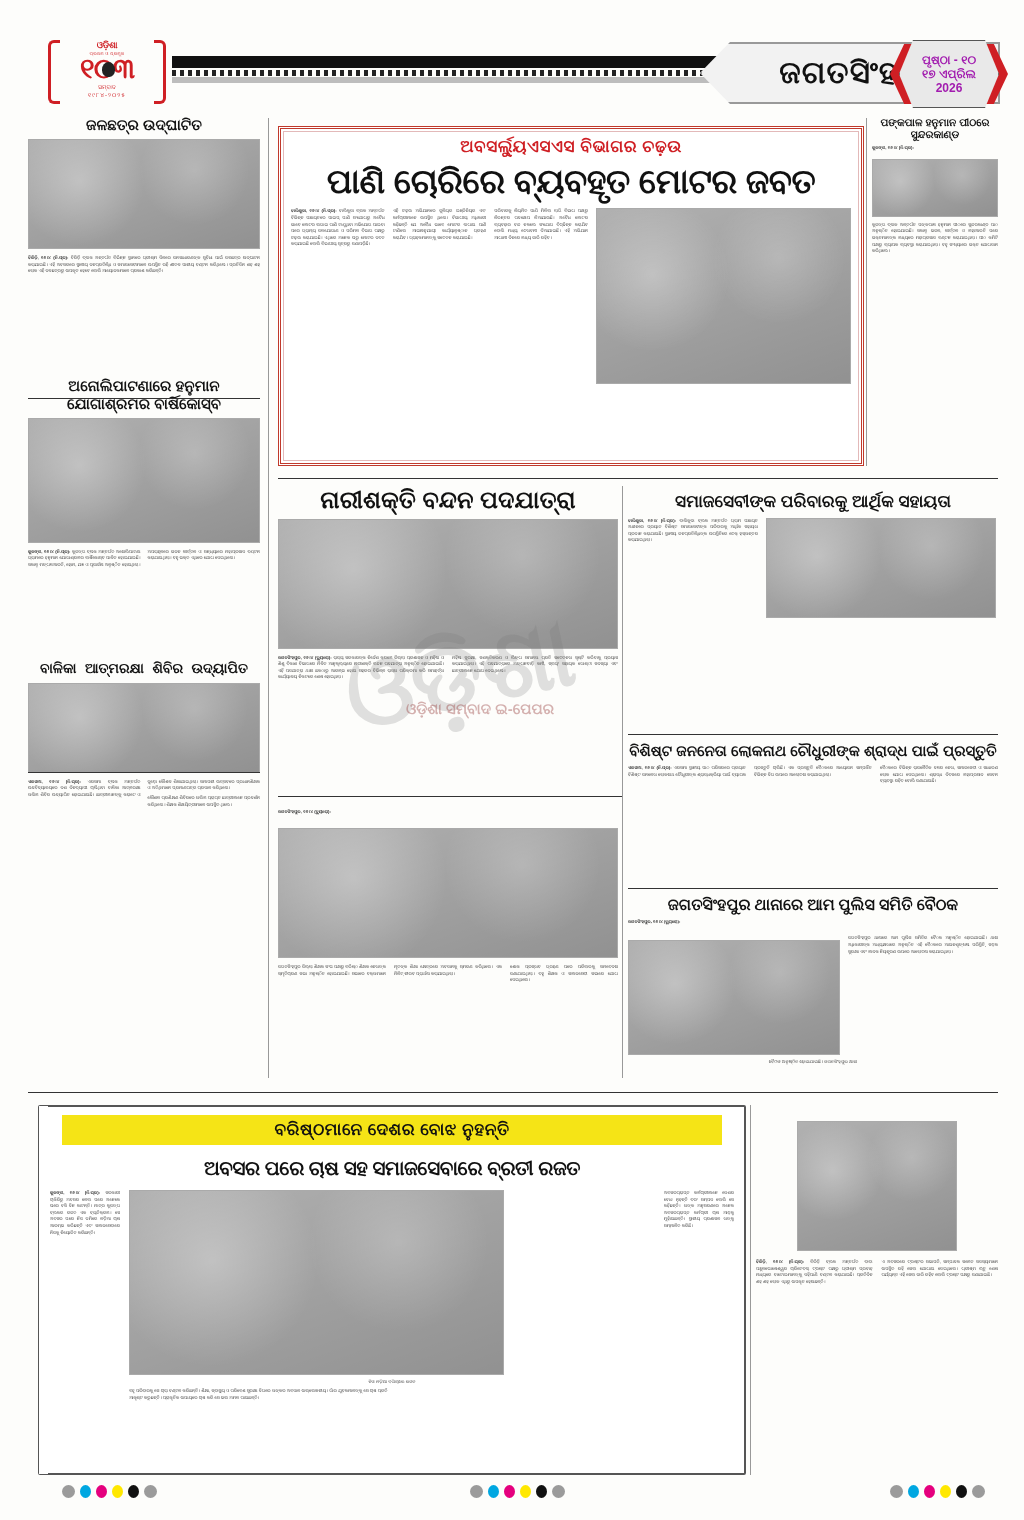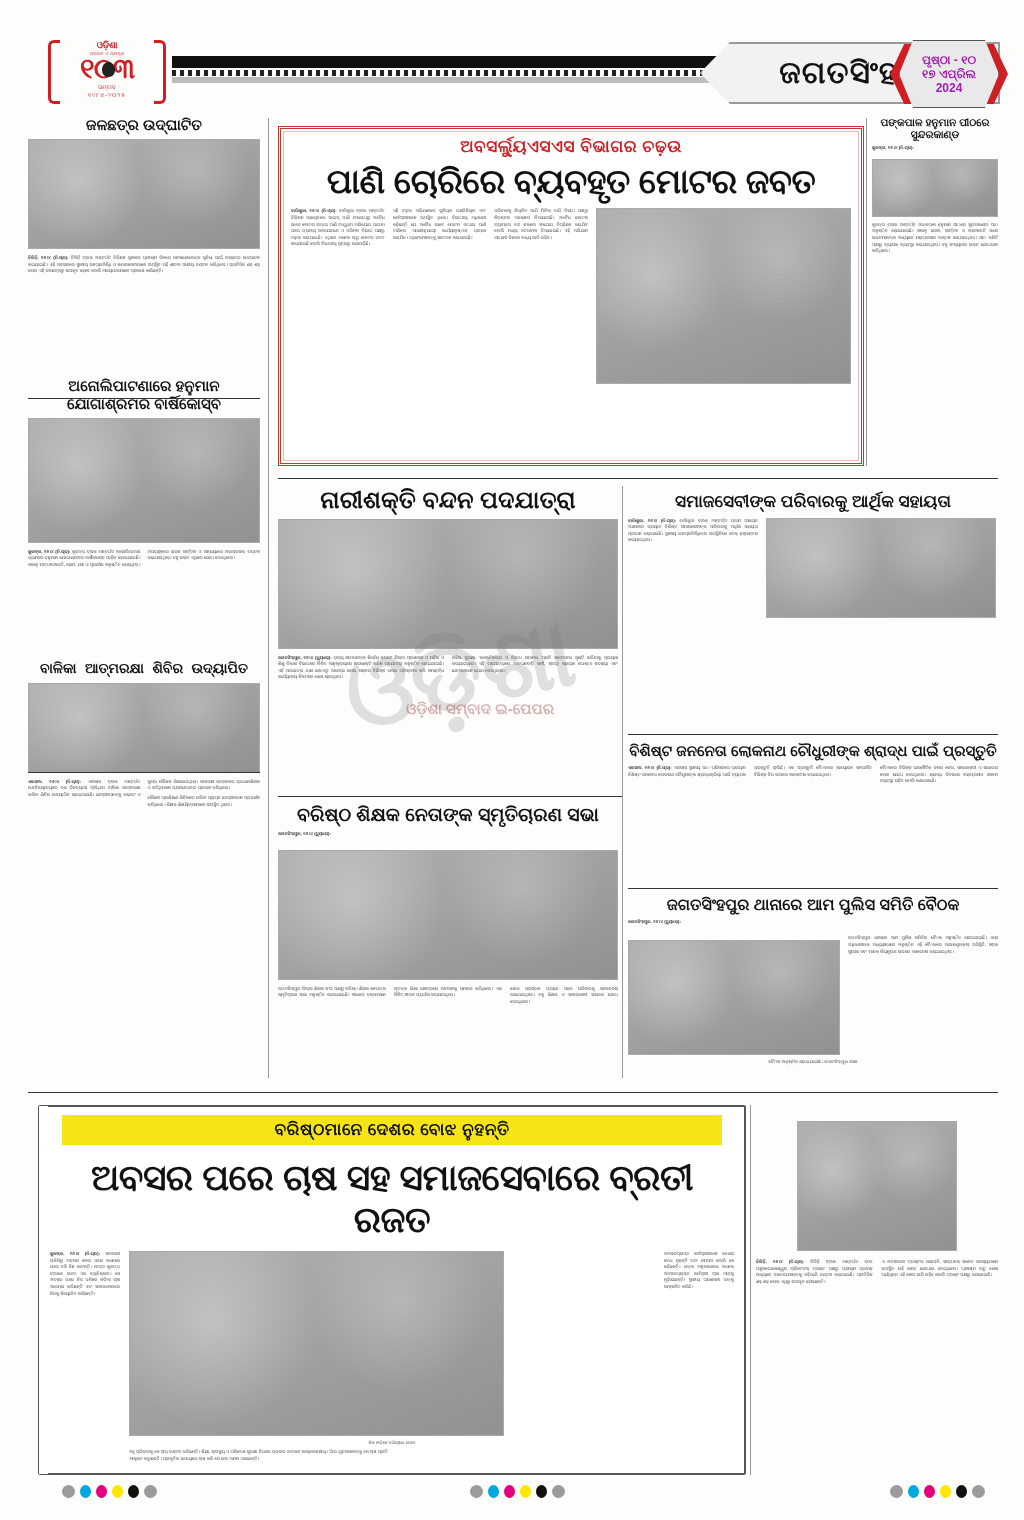--- a/index.html
+++ b/index.html
@@ -117,39 +117,39 @@
   .mid-ph { width:340px; height:130px; margin-top:5px; }
   .mid2 { position:absolute; left:278px; top:804px; width:340px; }
   .mid2-hl { font-size:19px; }
   .mid2-ph { width:340px; height:130px; margin-top:5px; }
 
   .midR { position:absolute; left:628px; top:492px; width:370px; }
   .midR-hl { font-size:17px; }
   .midR-ph { width:230px; height:100px; }
   .midR2 { position:absolute; left:628px; top:742px; width:370px; }
   .midR2-hl { font-size:15px; }
-  .midR3 { position:absolute; left:628px; top:896px; width:370px; }
+  .midR3 { position:absolute; left:628px; top:896px; width:370px;font-family:Liberation Serif, serif; }
   .midR3-hl { font-size:16px; }
   .midR3-ph { width:212px; height:115px; margin-top:5px;}
 
   
   .feat {
     position:absolute; left:38px; top:1105px; width:708px; height:370px;
     border:2px solid #555; border-radius:2px; background:#fff; padding:8px 10px;
   }
   .feat-scallop{
     position:absolute; left:-1px; top:-1px; bottom:-1px; width:9px;
     background:repeating-radial-gradient(circle at 0 6px, #fff 0 5px, transparent 5px);
   }
   .feat-banner {
     background:#f5e416; height:30px; display:flex; align-items:center; justify-content:center;
     margin:0 12px;
   }
   .feat-banner-text { font-size:17px; font-weight:bold; color:#111; letter-spacing:.5px;}
-  .feat-title { font-size:36px; font-weight:bold; text-align:center; color:#111;
+  .feat-title { font-size:20px; font-weight:bold; text-align:center; color:#111;
      margin-top:12px; letter-spacing:-.5px; }
   .feat-body { display:flex; gap:9px; margin-top:10px; }
   .feat-col { width:105px; }
   .feat-photo { width:375px; height:185px; }
 
   .featR { position:absolute; left:756px; top:1105px; width:242px; }
   .featR-hl { font-size:14px; }
   .featR-ph { width:160px; height:130px; }
 
   
@@ -196,21 +196,21 @@
 
     <div class="banner-arrow">
       <div class="banner-arrow-text">ଜଗତସିଂହପୁର</div>
     </div>
 
     <div class="page-badge">
       <div class="badge-red"></div>
       <div class="badge-grey">
         <div class="badge-line">ପୃଷ୍ଠା - ୧୦</div>
         <div class="badge-line">୧୭ ଏପ୍ରିଲ</div>
-        <div class="badge-line">2024</div>
+        <div class="badge-line">2026</div>
       </div>
     </div>
   </div>
 
   <div class="colL">
 
     <div class="hl colL-hl1">ଜଳଛତ୍ର ଉଦ୍‌ଘାଟିତ</div>
     <div class="photo colL-ph1"></div>
     <div class="ptext" style="margin-top:6px; height:112px;">
       <p><b>ବିରିଡ଼ି, ୧୬।୪ (ନି.ପ୍ର):</b>
@@ -266,21 +266,20 @@
     <div class="hl mid-hl">ନାରୀଶକ୍ତି ବନ୍ଦନ ପଦଯାତ୍ରା</div>
     <div class="photo mid-ph"></div>
     <div class="ptext" style="margin-top:6px; height:165px; column-count:2; column-gap:8px;">
       <p><b>ଜଗତସିଂହପୁର, ୧୬।୪ (ବ୍ୟୁରୋ):</b>
       <span>ରାଜ୍ୟ ସରକାରଙ୍କ ନିର୍ଦ୍ଦେଶ କ୍ରମେ ଜିଲ୍ଲା ପ୍ରଶାସନ ଓ ମହିଳା ଓ ଶିଶୁ ବିକାଶ ବିଭାଗରେ ମିଳିତ ଆନୁକୂଲ୍ୟରେ ନାରୀଶକ୍ତି ବନ୍ଦନ ପଦଯାତ୍ରା ଅନୁଷ୍ଠିତ ହୋଇଯାଇଛି। ଏହି ପଦଯାତ୍ରା ଥାନା ଛକଠାରୁ ଆରମ୍ଭ ହୋଇ ସହରର ବିଭିନ୍ନ ରାସ୍ତା ପରିକ୍ରମା କରି ସମାହର୍ତ୍ତା କାର୍ଯ୍ୟାଳୟ ନିକଟରେ ଶେଷ ହୋଇଥିଲା।</span></p>
       <p><span>ମହିଳା ସୁରକ୍ଷା, ସଶକ୍ତିକରଣ ଓ ଲିଙ୍ଗ ସମାନତା ପ୍ରତି ସଚେତନତା ସୃଷ୍ଟି କରିବାକୁ ପ୍ରୟାସ କରାଯାଇଥିଲା। ଏହି ପଦଯାତ୍ରାରେ ଅଙ୍ଗନବାଡ଼ି କର୍ମୀ, ସ୍ବୟଂ ସହାୟକ ଗୋଷ୍ଠୀ ସଦସ୍ୟା ଏବଂ ଛାତ୍ରୀମାନେ ଯୋଗ ଦେଇଥିଲେ।</span></p>
     </div>
   </div>
 
   <div class="mid2">
-    <div class="hl mid2-hl">ବରିଷ୍ଠ ଶିକ୍ଷକ ନେତାଙ୍କ ସ୍ମୃତିଚାରଣ ସଭା</div>
     <div class="ptext" style="margin-top:5px; height:14px;">
       <p><b>ଜଗତସିଂହପୁର, ୧୬।୪ (ବ୍ୟୁରୋ):</b></p>
     </div>
     <div class="photo mid2-ph"></div>
     <div class="ptext" style="margin-top:6px; height:162px; column-count:3; column-gap:8px;">
       <p><span>ଜଗତସିଂହପୁର ଜିଲ୍ଲା ଶିକ୍ଷକ ସଂଘ ପକ୍ଷରୁ ବରିଷ୍ଠ ଶିକ୍ଷକ ନେତାଙ୍କ ସ୍ମୃତିଚାରଣ ସଭା ଅନୁଷ୍ଠିତ ହୋଇଯାଇଛି। ସଭାରେ ବକ୍ତାମାନେ ମୃତଙ୍କ ଶିକ୍ଷା କ୍ଷେତ୍ରରେ ଅବଦାନକୁ ସ୍ମରଣ କରିଥିଲେ। ଏକ ମିନିଟ୍‌ ନୀରବ ପ୍ରାର୍ଥନା କରାଯାଇଥିଲା।</span></p>
       <p><span>ଶୋକ ପ୍ରସ୍ତାବ ଗ୍ରହଣ ପରେ ପରିବାରକୁ ସମବେଦନା ଜଣାଯାଇଥିଲା। ବହୁ ଶିକ୍ଷକ ଓ ସମାଜସେବୀ ସଭାରେ ଯୋଗ ଦେଇଥିଲେ।</span></p>
     </div>
   </div>
 

